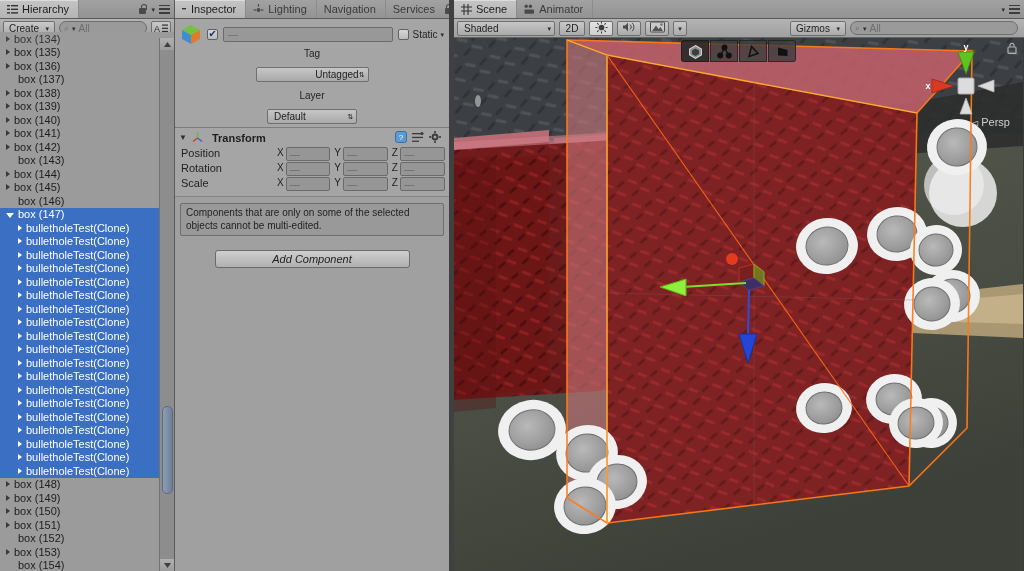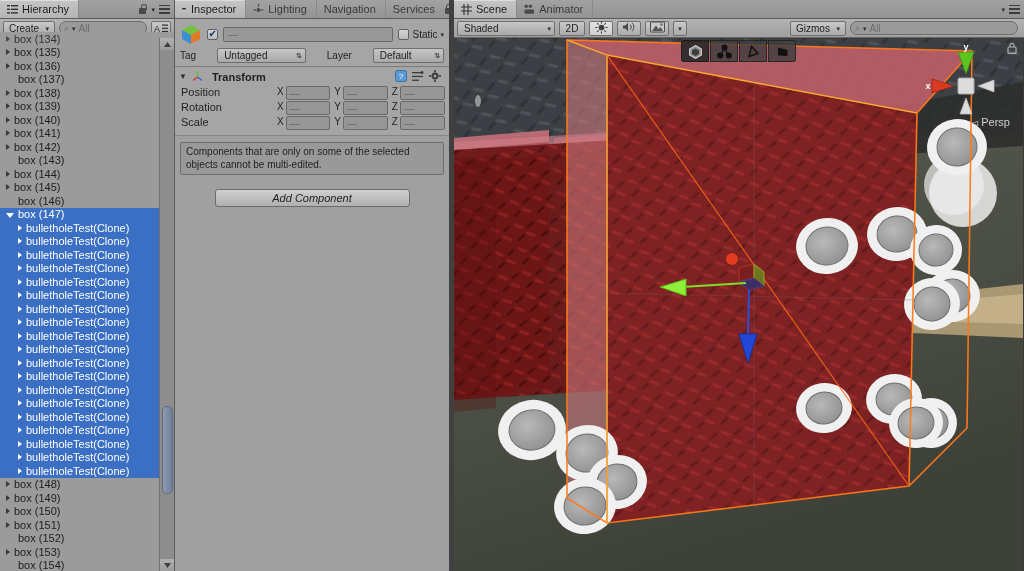--- a/index.html
+++ b/index.html
@@ -91,21 +91,21 @@
   .hrow1 { display: flex; align-items: center; gap: 5px; }
   .objicon { width: 22px; height: 22px; flex: none; position: relative; }
   .cbx { width: 11px; height: 11px; background: linear-gradient(#d6d6d6,#bbb);
     border: 1px solid #616161; border-radius: 2px; position: relative; flex:none; }
   .cbx.on::after { content: "✔"; position: absolute; left: 0.5px; top: -2px;
     font-size: 10px; color: #15356e; }
   .namefield { flex: 1; height: 15px; background: #989898; border: 1px solid #6a6a6a;
     border-radius: 2px; color: #6d6d6d; font-size: 10px; padding: 0 4px;
     display: flex; align-items: center; }
   .staticwrap { display: flex; align-items: center; gap: 3px; font-size: 10px; color:#242424; }
-  .hrow2 { display: flex; align-items: center; gap: 21px; margin-top: 3px; }
+  .hrow2 { display: flex; align-items: center; gap: 8px; margin-top: 3px; flex-direction: column; }
   .lbl { font-size: 10px; color: #232323; }
 
   .comp { background: #a5a5a5; border-bottom: 1px solid #848484; padding: 2px 0 4px 0; }
   .comp-head { display: flex; align-items: center; gap: 4px; padding: 1px 4px 2px 4px; }
   .comp-title { font-weight: bold; font-size: 11px; color: #1e1e1e; margin-left: 4px; }
   .comp-tools { margin-left: auto; display: flex; align-items: center; gap: 5px; padding-right:4px;}
   .prow { display: flex; align-items: flex-start; height: 15px; padding-left: 6px; }
   .pname { width: 110px; font-size: 11px; color: #1f1f1f; }
   .axis { font-size: 10px; color: #1f1f1f; width: 10px; }
   .numfield { width: 50px; height: 14px; background: #969696; border: 1px solid #6a6a6a;
@@ -465,21 +465,21 @@
             <span>—</span>
           </span>
           <span class="staticwrap">
             <span class="cbx"></span>
             <span>Static</span>
             <span class="caret">▾</span>
           </span>
         </div>
         <div class="hrow2">
           <span class="lbl">Tag</span>
-          <span class="popup" style="width:113px;">
+          <span class="popup" style="width:113px;justify-content:flex-end;">
             <span>Untagged</span>
             <span style="font-size:7px;line-height:6px;">⇅</span>
           </span>
           <span class="lbl">Layer</span>
           <span class="popup" style="width:90px;text-align:center;">
             <span>Default</span>
             <span style="font-size:7px;line-height:6px;">⇅</span>
           </span>
         </div>
       </div>

